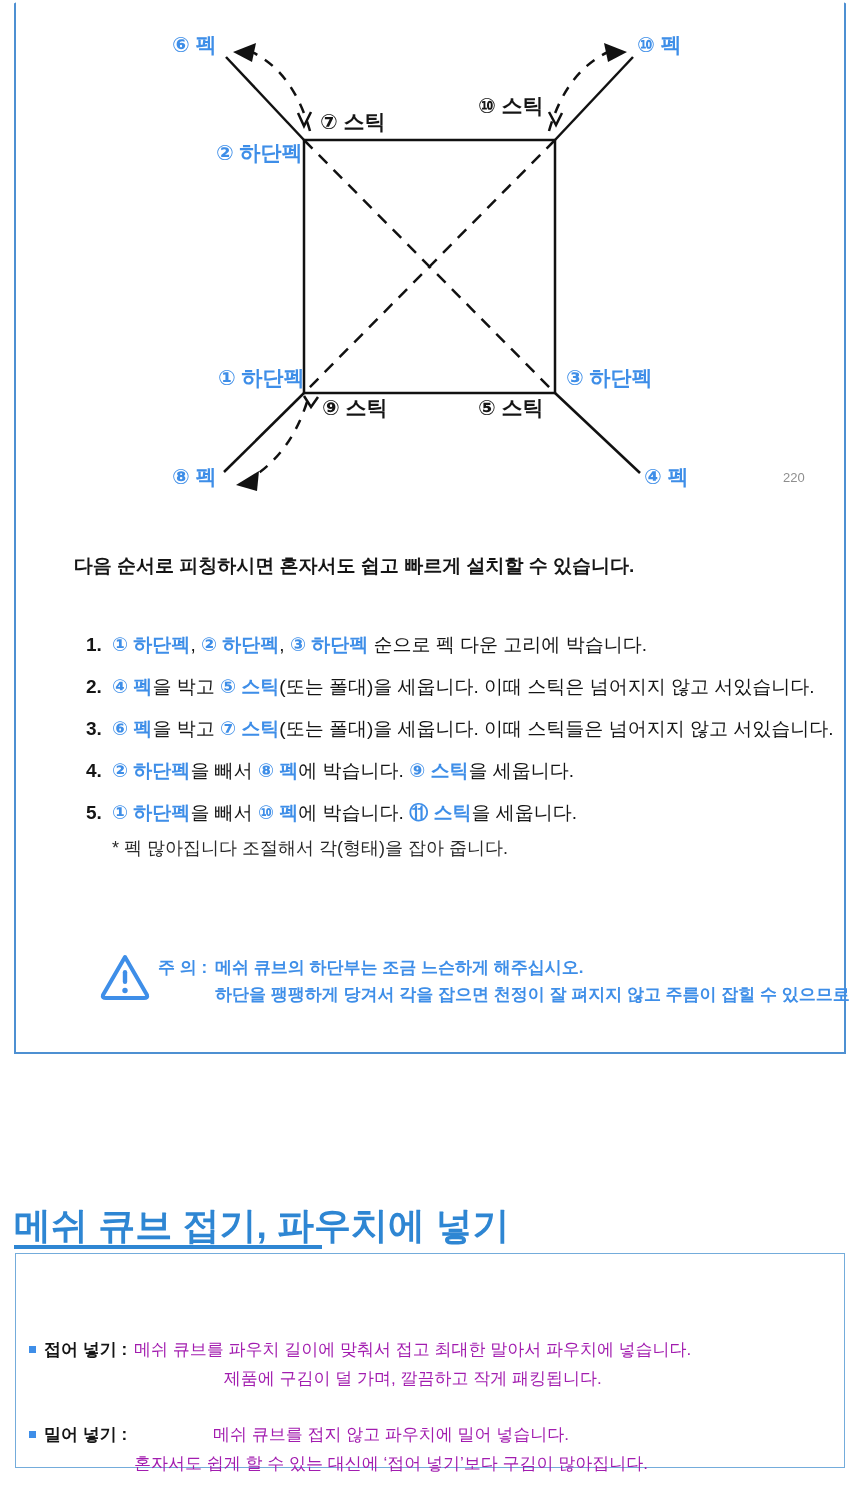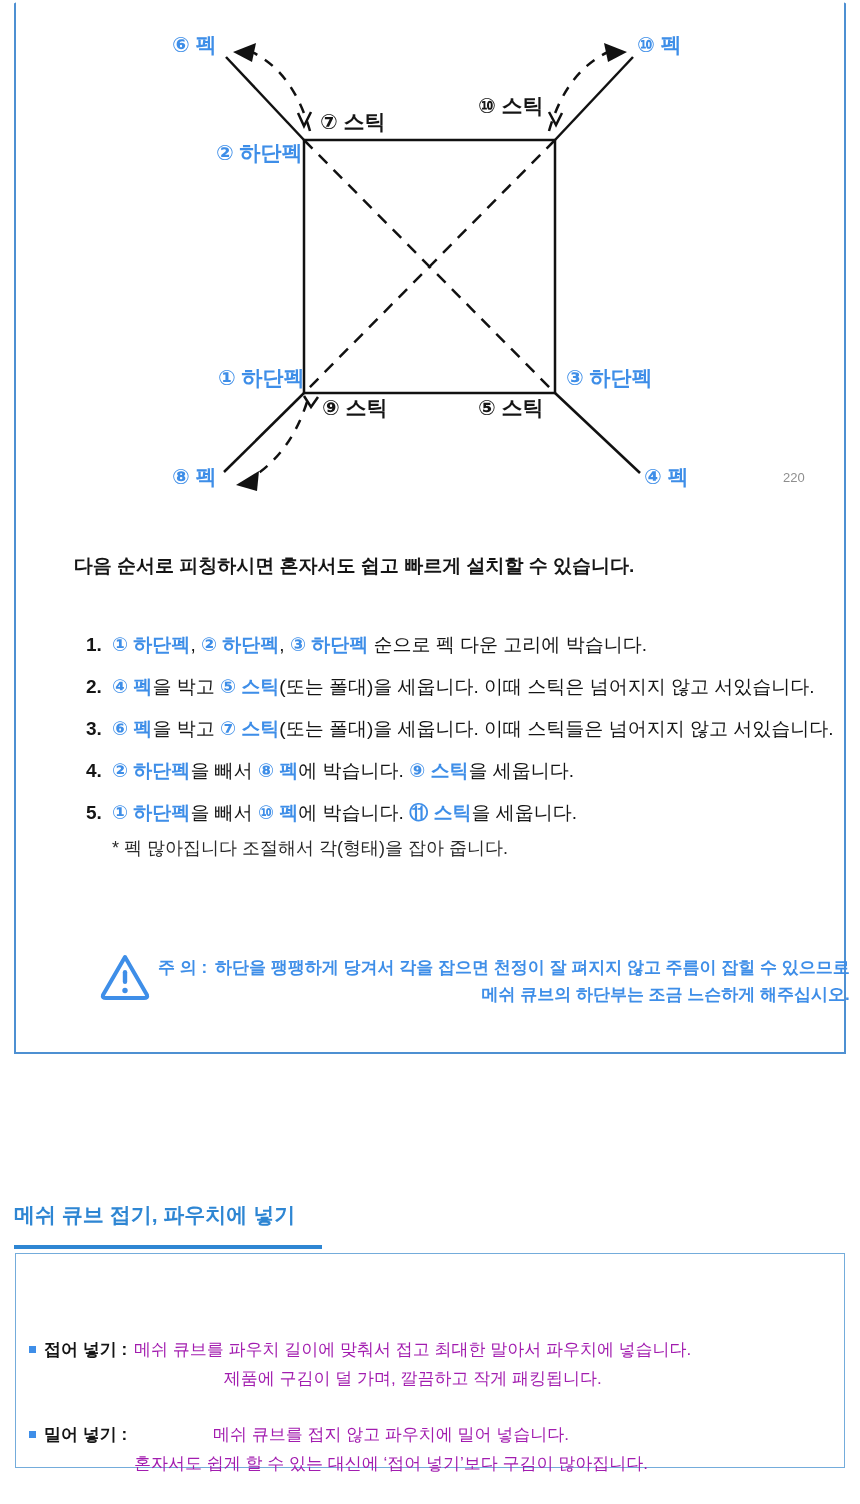--- a/index.html
+++ b/index.html
@@ -43,26 +43,26 @@
 
   .steps{position:absolute;left:86px;top:624px;width:700px;}
   .step{display:flex;align-items:center;height:42px;font-size:19px;}
   .step .num{font-weight:bold;width:26px;flex:none;}
   .step .txt{white-space:nowrap;}
   .step .txt .b{color:var(--accent);font-weight:bold;}
   .footnote{margin-top:2px;padding-left:26px;font-size:18px;color:#2a2a2a;}
 
   .warning{position:absolute;left:98px;top:948px;display:flex;align-items:flex-start;}
   .warning .icon{flex:none;margin-top:4px;}
-  .wbody{display:flex;margin-left:6px;font-size:17px;font-weight:600;color:var(--accent);line-height:27px;margin-top:6px;text-align:right;}
+  .wbody{display:flex;margin-left:6px;font-size:17px;font-weight:600;color:var(--accent);line-height:27px;margin-top:6px;}
   .wlabel{white-space:nowrap;margin-right:8px;}
   .wtext span{display:block;white-space:nowrap;}
 
   
-  .fold-title{position:absolute;left:14px;top:1201px;font-size:21px;font-weight:bold;
+  .fold-title{position:absolute;left:14px;top:1201px;font-size:37px;font-weight:bold;
     color:var(--header-blue);white-space:nowrap;}
   .fold-underline{position:absolute;left:14px;top:1245px;width:308px;height:4px;background:var(--header-blue);}
   .fold-box{position:absolute;left:15px;top:1253px;width:830px;height:215px;
     border:1px solid var(--box-border-light);background:#fff;}
   .bullets{position:absolute;left:29px;top:1295px;width:790px;}
   .bullet{display:flex;align-items:flex-start;font-size:17px;line-height:29px;margin-top:40px;}
   .bullet + .bullet{margin-top:27px;}
   .bullet .marker{flex:none;width:7px;height:7px;background:var(--accent);margin:11px 8px 0 0;}
   .bullet .blabel{flex:none;font-weight:bold;margin-right:7px;white-space:nowrap;}
   .bullet .btext span{display:block;white-space:nowrap;color:#a21caf;text-align:center;}
@@ -142,22 +142,22 @@
 
   <div class="warning">
     <svg class="icon" width="54" height="50" viewBox="0 0 54 50">
       <path d="M27 5 L49 43 Q50 46 46 46 L8 46 Q4 46 5 43 Z" fill="none" stroke="#3E8EE8" stroke-width="4" stroke-linejoin="round"></path>
       <rect x="24.8" y="18" width="4.4" height="14" rx="2.2" fill="#3E8EE8"></rect>
       <circle cx="27" cy="38.5" r="2.7" fill="#3E8EE8"></circle>
     </svg>
     <div class="wbody">
       <div class="wlabel">주  의 :</div>
       <div class="wtext">
+        <span>메쉬 큐브의 하단부는 조금 느슨하게 해주십시오.</span>
         <span>하단을 팽팽하게 당겨서 각을 잡으면 천정이 잘 펴지지 않고 주름이 잡힐 수 있으므로</span>
-        <span>메쉬 큐브의 하단부는 조금 느슨하게 해주십시오.</span>
       </div>
     </div>
   </div>
 
   <div class="fold-title">메쉬 큐브 접기, 파우치에 넣기</div>
   <div class="fold-underline"></div>
   <div class="fold-box"></div>
 
   <div class="bullets">
     <div class="bullet">

